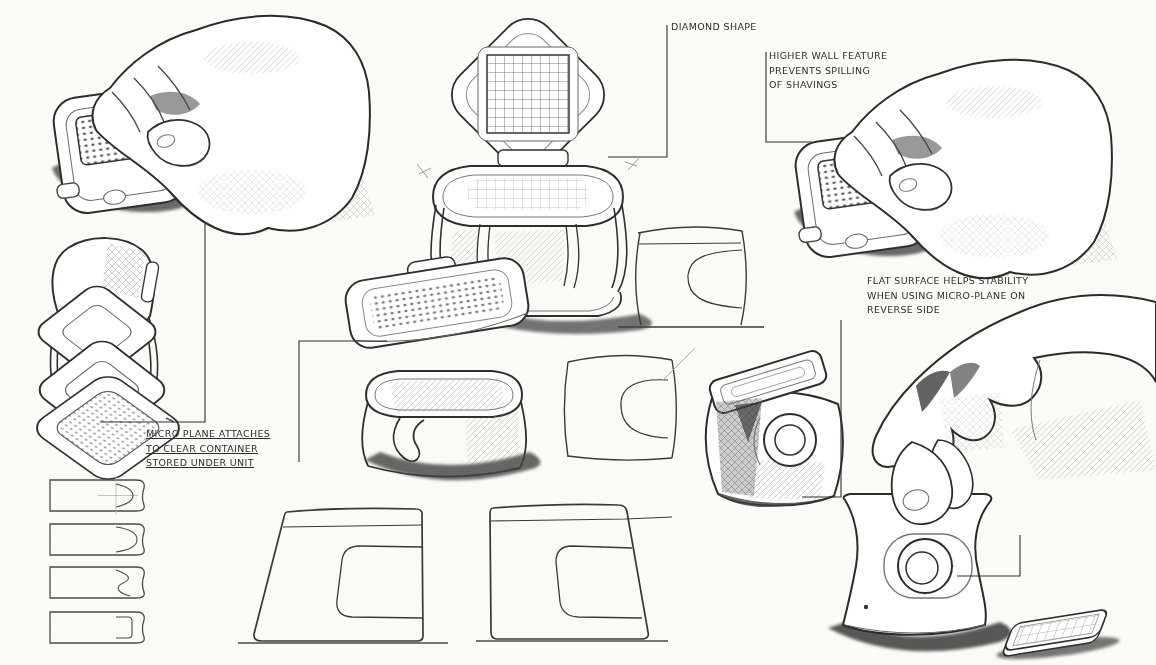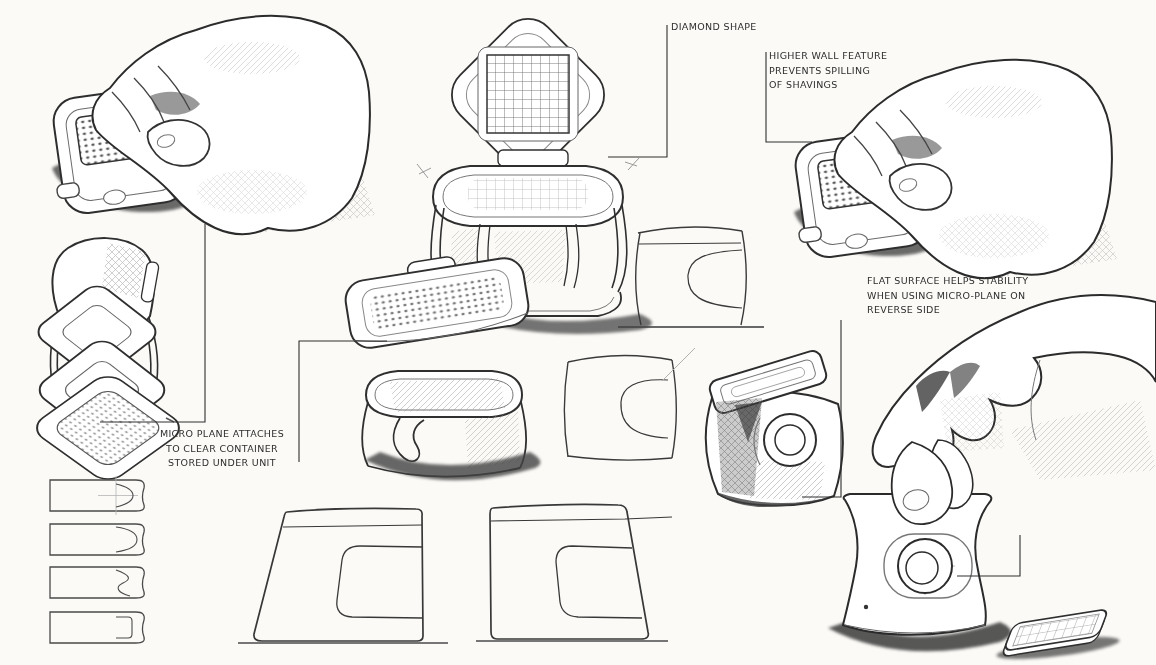--- a/index.html
+++ b/index.html
@@ -8,21 +8,21 @@
     background:#fbfaf7;overflow:hidden;
     font-family:"DejaVu Sans",sans-serif;
   }
   .sketch-svg{position:absolute;left:0;top:0;z-index:1;}
   .note{
     position:absolute;z-index:2;
     font-size:9.5px;line-height:14.5px;letter-spacing:.35px;
     color:#2e2e2e;white-space:pre-line;
     font-family:"DejaVu Sans",sans-serif;
   }
-  .note.center{text-align:center;}
+  .note.center{text-align:left;text-decoration:underline;}
 </style>
 </head>
 <body>
 
 <div class="stage">
 
 <svg class="sketch-svg" width="1156" height="665" viewBox="0 0 1156 665">
   <defs>
     <pattern id="xh" width="7" height="7" patternUnits="userSpaceOnUse">
       <path d="M0 7L7 0M0 0L7 7" stroke="#8f8f8f" stroke-width=".7" fill="none"></path>

